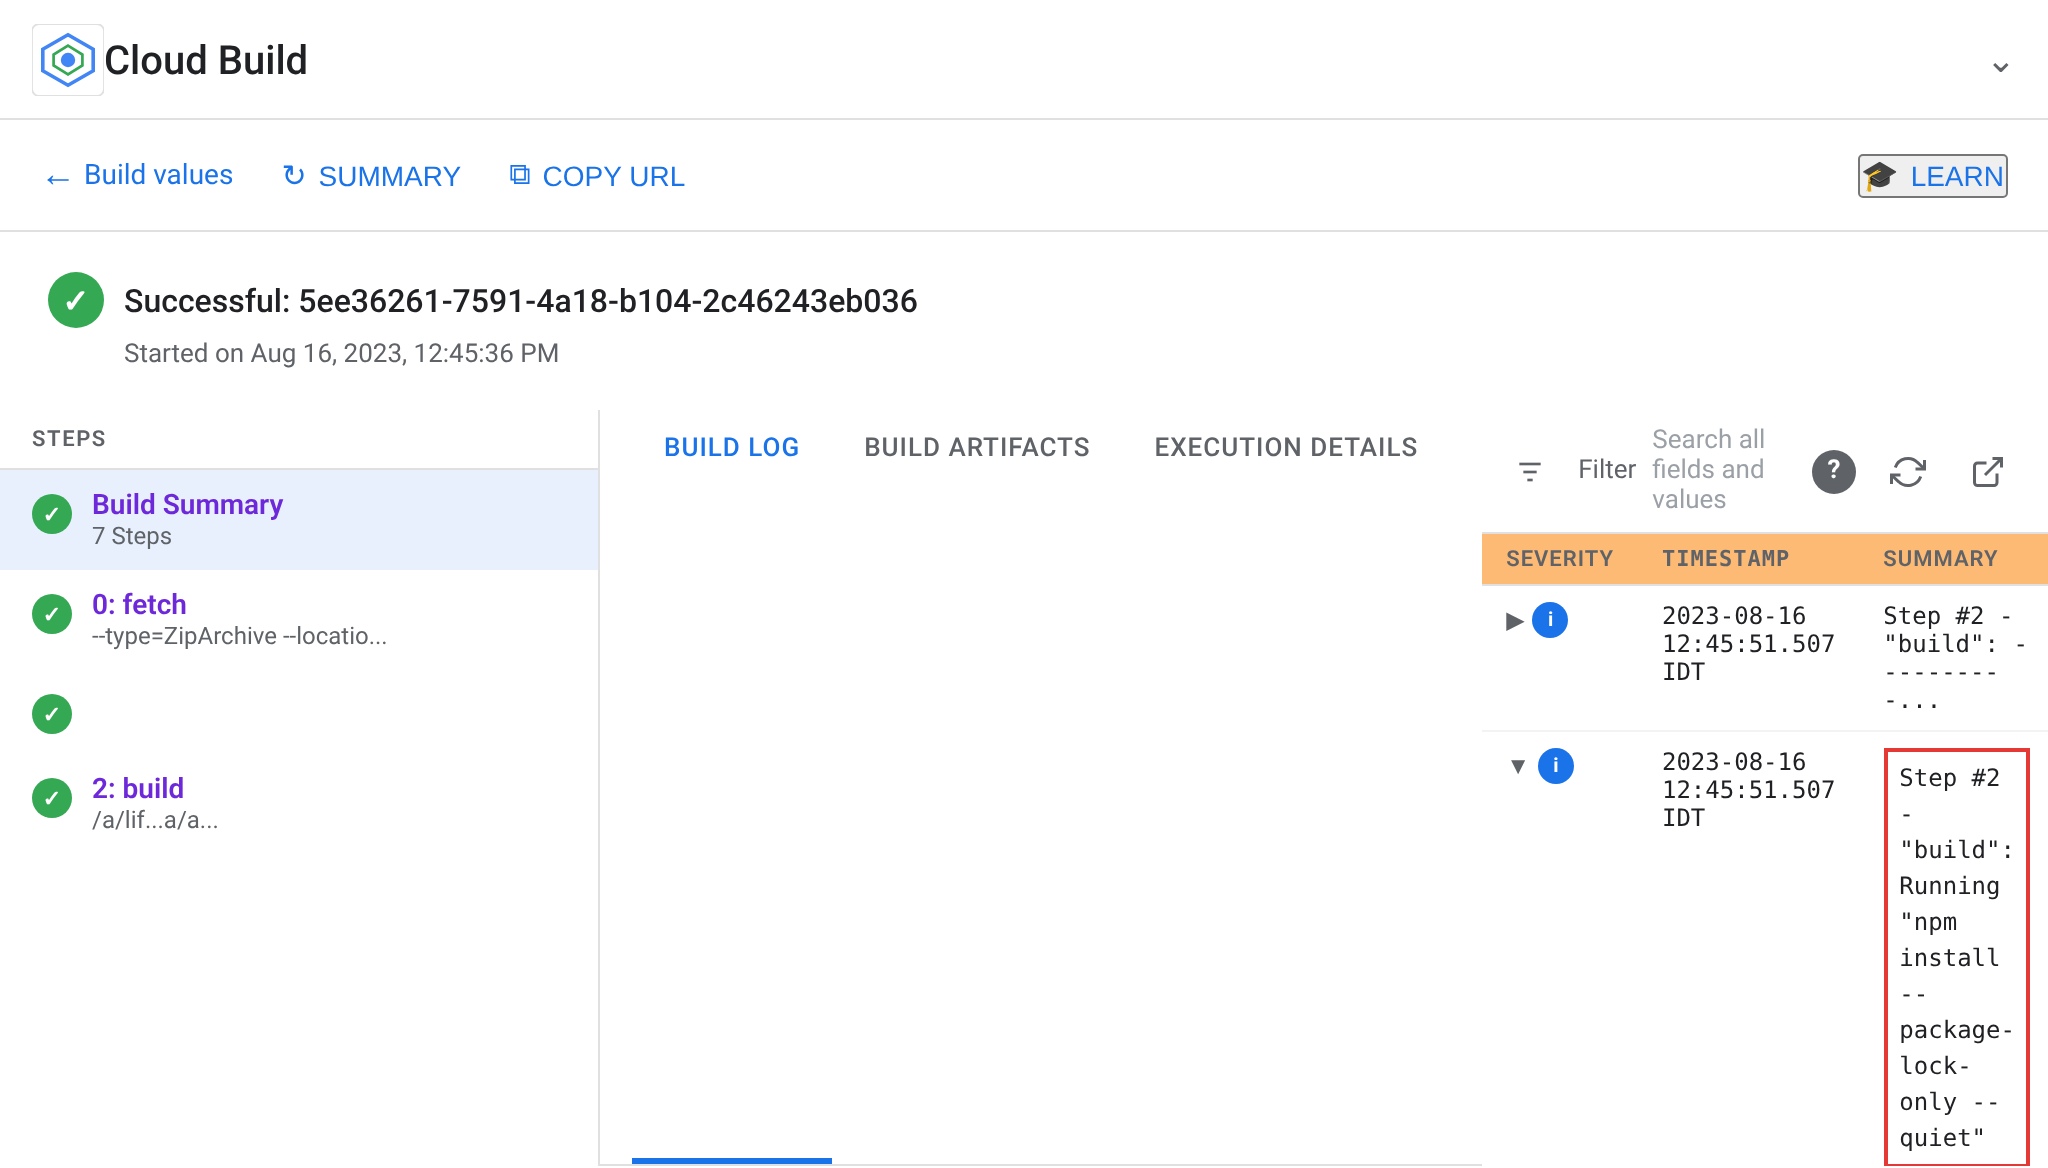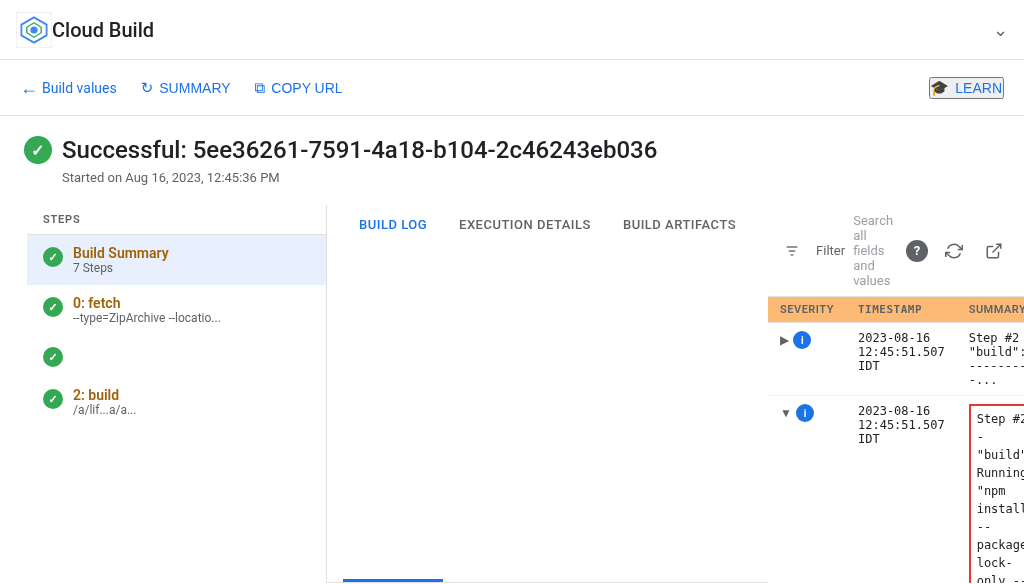--- a/index.html
+++ b/index.html
@@ -24,35 +24,35 @@
     }
     .back-btn { display: flex; align-items: center; gap: 4px; color: #1a73e8; font-size: 14px; cursor: pointer; text-decoration: none; }
     .action-btn { display: flex; align-items: center; gap: 6px; color: #1a73e8; font-size: 14px; font-weight: 500; cursor: pointer; border: none; background: none; }
     .learn-btn { margin-left: auto; display: flex; align-items: center; gap: 6px; color: #1a73e8; font-size: 14px; font-weight: 500; cursor: pointer; }
 
     
     .page-content { padding: 20px 24px 0 24px; }
     .build-status { display: flex; align-items: center; gap: 10px; margin-bottom: 6px; }
     .status-icon-green { width: 28px; height: 28px; border-radius: 50%; background: #34a853; display: flex; align-items: center; justify-content: center; flex-shrink: 0; }
     .status-icon-green::after { content: '✓'; color: #fff; font-size: 16px; font-weight: bold; }
-    .build-id { font-size: 24px; font-weight: 500; color: #202124; }
+    .build-id { font-size: 16px; font-weight: 500; color: #202124; }
     .build-started { font-size: 13px; color: #5f6368; margin-left: 38px; margin-bottom: 20px; }
 
     
-    .main-layout { display: flex; height: calc(584px - 60px - 56px - 90px); padding-left: 27px; }
+    .main-layout { display: flex; height: calc(584px - 60px - 56px - 90px); }
 
     
     .sidebar { width: 300px; flex-shrink: 0; border-right: 1px solid #e0e0e0; overflow-y: auto; }
     .sidebar-header { padding: 8px 16px; font-size: 11px; font-weight: 600; color: #5f6368; letter-spacing: 0.8px; text-transform: uppercase; border-bottom: 1px solid #e0e0e0; }
     .sidebar-item { display: flex; align-items: flex-start; gap: 10px; padding: 10px 16px; cursor: pointer; }
     .sidebar-item.active { background: #e8f0fe; }
     .sidebar-item-icon { width: 20px; height: 20px; border-radius: 50%; background: #34a853; display: flex; align-items: center; justify-content: center; flex-shrink: 0; margin-top: 2px; }
     .sidebar-item-icon::after { content: '✓'; color: #fff; font-size: 11px; font-weight: bold; }
     .sidebar-item-text { display: flex; flex-direction: column; }
-    .sidebar-item-title { font-size: 14px; font-weight: 600; color: #a16207; }
+    .sidebar-item-title { font-size: 14px; font-weight: 600; color: #6d28d9; }
     .sidebar-item-subtitle { font-size: 12px; color: #5f6368; }
 
     
     .content-area { flex: 1; display: flex; flex-direction: row; overflow: hidden; }
 
     
     .tabs { display: flex; border-bottom: 1px solid #e0e0e0; padding: 0 16px; }
     .tab { padding: 12px 16px; font-size: 13px; font-weight: 500; color: #5f6368; cursor: pointer; border-bottom: 3px solid transparent; letter-spacing: 0.5px; }
     .tab.active { color: #1a73e8; border-bottom: 3px solid #1a73e8; }
 
@@ -152,22 +152,22 @@
         <span class="sidebar-item-title">2: build</span>
         <span class="sidebar-item-subtitle">/a/lif...a/a...</span>
       </div>
     </div>
   </div>
 
   <div class="content-area">
 
     <div class="tabs">
       <div class="tab active">BUILD LOG</div>
+      <div class="tab">BUILD ARTIFACTS</div>
       <div class="tab">EXECUTION DETAILS</div>
-      <div class="tab">BUILD ARTIFACTS</div>
     </div>
 
     <div class="log-area">
 
       <div class="log-filter-bar">
         <span class="filter-icon-btn">
           <svg width="16" height="16" viewBox="0 0 24 24" fill="none" stroke="#5f6368" stroke-width="2">
             <line x1="4" y1="6" x2="20" y2="6"></line>
               <line x1="7" y1="12" x2="17" y2="12"></line>
               <line x1="10" y1="18" x2="14" y2="18"></line>

